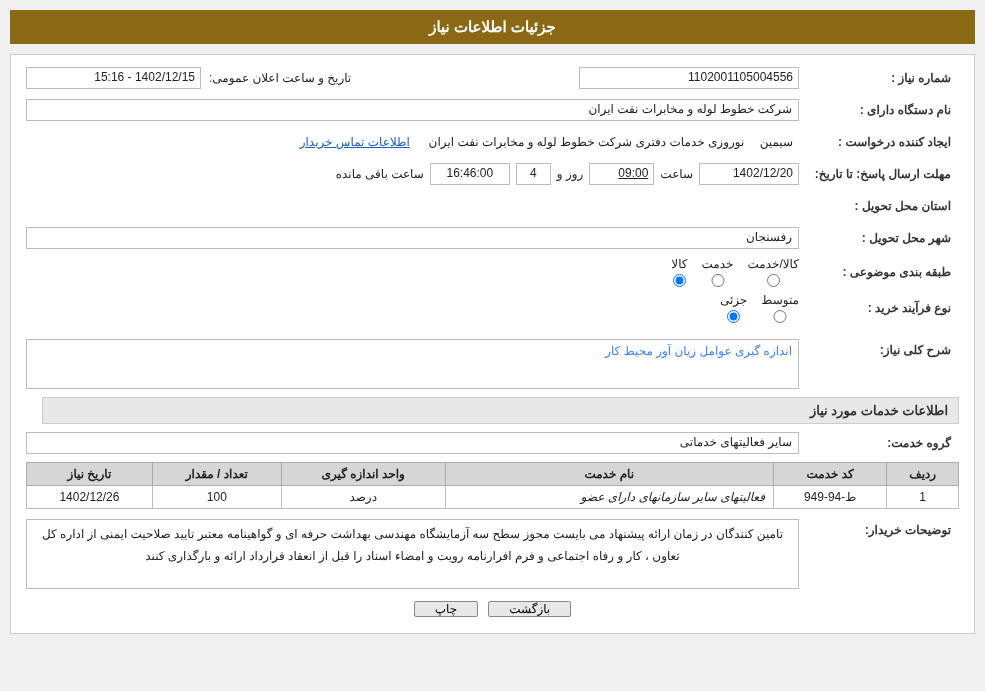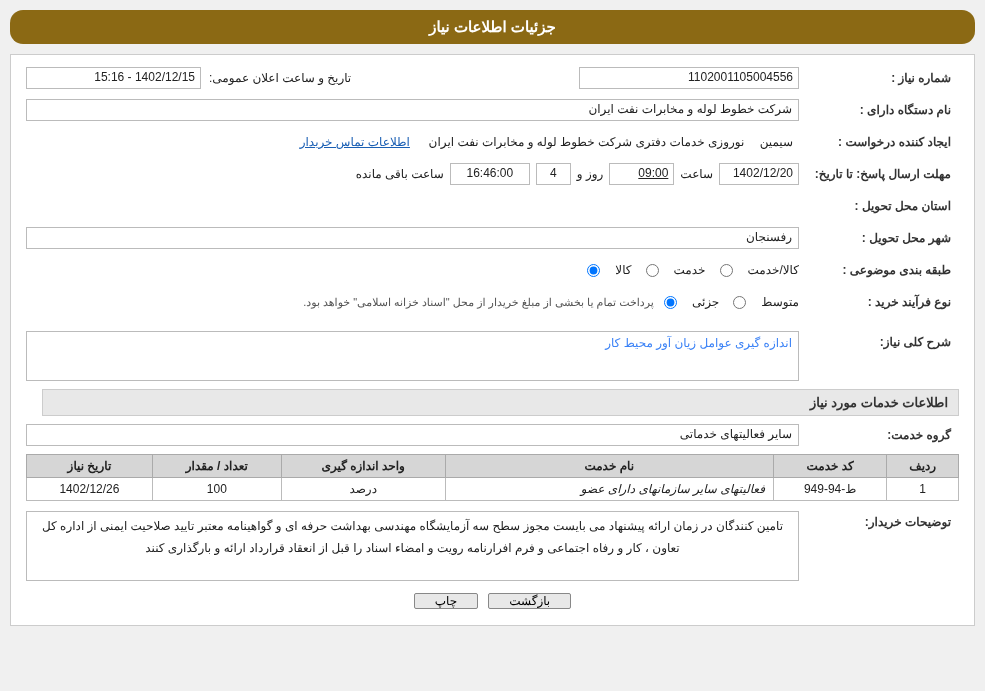--- a/index.html
+++ b/index.html
@@ -17,21 +17,21 @@
       padding: 10px;
     }
     .header-bar {
       background: #8b6914;
       color: #fff;
       text-align: center;
       font-size: 15px;
       font-weight: bold;
       padding: 8px 10px;
       margin-bottom: 10px;
-      border-radius: 13px;
+      border-radius: 0;
     }
     .main-card {
       background: #fff;
       border: 1px solid #ccc;
       padding: 10px 15px;
     }
     .info-row {
       display: flex;
       align-items: center;
       margin-bottom: 6px;
@@ -72,23 +72,23 @@
       gap: 6px;
       flex: 1;
     }
     .radio-group {
       display: flex;
       align-items: center;
       gap: 14px;
     }
     .radio-item {
       display: flex;
-      align-items: center;
-      gap: 15px;
+      gap: 3px;
       direction: rtl;
+      flex-direction: column;
     }
     .section-header {
       background: #e8e8e8;
       border: 1px solid #ccc;
       padding: 5px 10px;
       font-weight: bold;
       font-size: 13px;
       margin: 8px 0 6px 16px;
       text-align: right;
       color: #333;
@@ -204,21 +204,21 @@
         &nbsp;
         <span>نوروزی خدمات دفتری شرکت خطوط لوله و مخابرات نفت ایران</span>
         &nbsp;&nbsp;
         <span class="link-blue">اطلاعات تماس خریدار</span>
       </div>
     </div>
 
     <div class="info-row">
       <span class="info-label">مهلت ارسال پاسخ: تا تاریخ:</span>
       <div class="date-row-inner">
-        <div class="small-box" style="width:80px;">1402/12/20</div>
+        <div class="small-box" style="width:100px;">1402/12/20</div>
         <span>ساعت</span>
         <div class="small-box" style="width:65px;text-decoration:underline;">09:00</div>
         <span>روز و</span>
         <div class="small-box" style="width:35px; text-align:center;">4</div>
         <div class="small-box" style="width:80px; text-align:center;">16:46:00</div>
         <span>ساعت باقی مانده</span>
       </div>
     </div>
 
     <div class="info-row">
@@ -254,21 +254,20 @@
         <div class="radio-group">
           <label class="radio-item">
             <span>متوسط</span>
             <input type="radio" name="farayand" style="">
           </label>
           <label class="radio-item">
             <span>جزئی</span>
             <input type="radio" name="farayand" checked="" style="">
           </label>
         </div>
-        <span style="color:#555; font-size:11px;">پرداخت تمام یا بخشی از مبلغ خریدار از محل "اسناد خزانه اسلامی" خواهد بود.</span>
       </div>
     </div>
 
     <div style="position:relative; height:10px;"></div>
 
     <div class="desc-row">
       <span class="info-label" style="padding-top:4px;">شرح کلی نیاز:</span>
       <div style="flex:1;">
         <div class="desc-box">اندازه گیری عوامل زیان آور محیط کار</div>
       </div>

